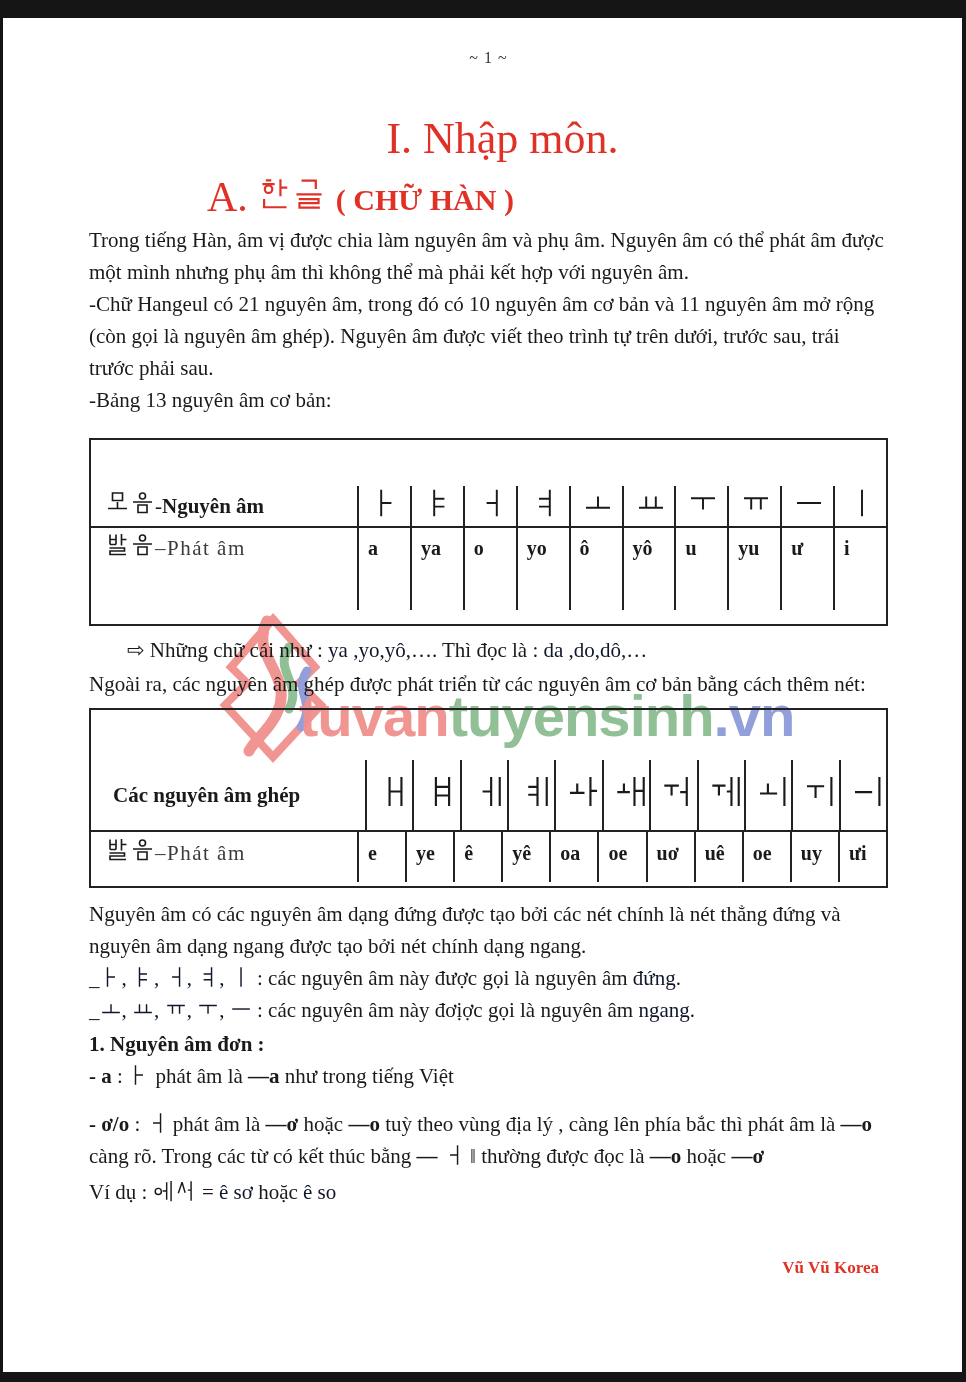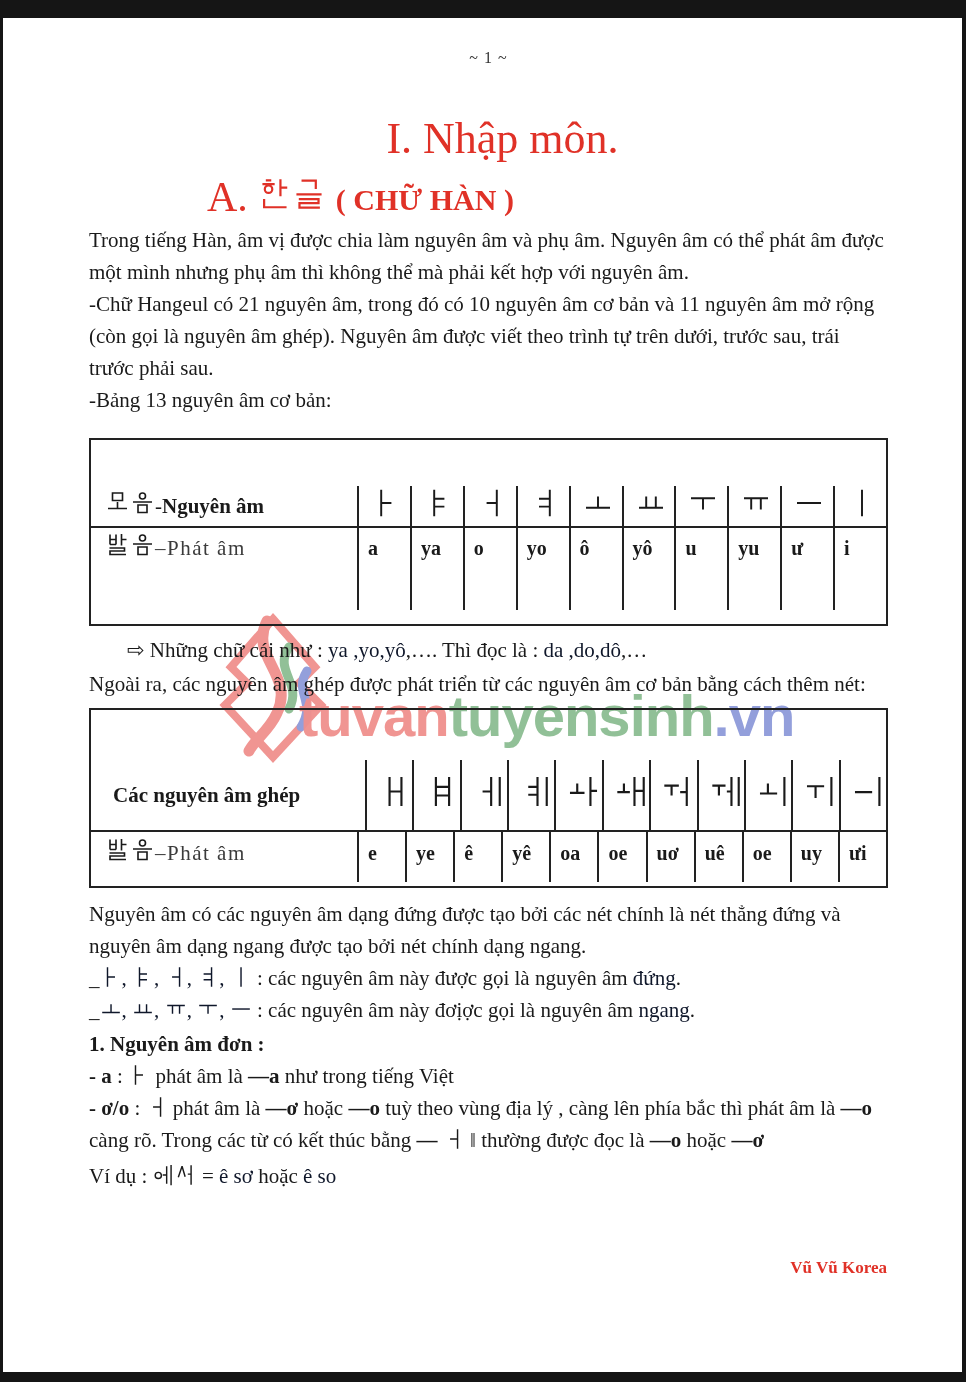--- a/index.html
+++ b/index.html
@@ -48,21 +48,21 @@
   .vt-cell-val{padding-left:9px;font-weight:bold;font-size:20px;}
   .vt-label .kg{height:25px;width:25px;}
   .note-line{margin-top:8px;padding-left:38px;}
   .table2{margin-top:8px;}
   .sect-head{font-weight:bold;margin-top:2px;}
   
   .watermark{position:absolute;z-index:1;left:0;top:0;width:100%;height:100%;pointer-events:none;}
   .wm-logo{position:absolute;left:200px;top:592px;width:140px;height:156px;opacity:.95;}
   .wm-text{position:absolute;left:296px;top:664px;font-family:"Liberation Sans",sans-serif;
            font-weight:bold;font-size:58px;letter-spacing:-1px;opacity:.95;white-space:nowrap;text-align:right;}
-  .footer{position:absolute;z-index:3;right:75px;top:1240px;color:#e03127;font-weight:bold;font-size:17px;
+  .footer{position:absolute;z-index:3;right:83px;top:1240px;color:#e03127;font-weight:bold;font-size:17px;
           font-family:"Liberation Serif",serif;}
 </style>
 </head>
 <body>
 
 <div class="frame">
   <div class="page">
 
     <div class="watermark">
       <svg class="wm-logo" viewBox="0 0 140 150">
@@ -324,21 +324,21 @@
             </svg>, <svg viewBox="0 0 100 100" class="kg">
               <path d="M10,34 H90 M50,34 V72"></path>
             </svg>, <svg viewBox="0 0 100 100" class="kg">
               <path d="M10,50 H90"></path>
             </svg></span><span> : các nguyên âm này đơịợc gọi là nguyên âm </span><span class="red">ngang</span><span>.</span></div>
 
       <div class="sect-head">1. Nguyên âm đơn :</div>
       <div class="para" style="margin-top:0"><span class="bold">- a</span><span> :  </span><span class=" glyphrun"><svg viewBox="0 0 100 100" class="kg">
               <path d="M34,6 V94 M34,50 H68"></path>
             </svg></span><span>  phát âm là </span><span class="bold">—a</span><span>  như trong tiếng Việt</span></div>
-      <div class="para" style="margin-top:0"><span class="bold">- ơ/o</span><span> :  </span><span class=" glyphrun"><svg viewBox="0 0 100 100" class="kg">
+      <div class="para" style="margin-top:16px"><span class="bold">- ơ/o</span><span> :  </span><span class=" glyphrun"><svg viewBox="0 0 100 100" class="kg">
               <path d="M66,6 V94 M32,50 H66"></path>
             </svg></span><span>  phát âm là </span><span class="bold">—ơ</span><span>  hoặc </span><span class="bold">—o</span><span>  tuỳ theo vùng địa lý , càng lên phía bắc thì phát âm là </span><span class="bold">—o</span><span>  càng rõ. Trong các từ có kết thúc bằng </span><span class="bold">— </span><span class=" glyphrun"><svg viewBox="0 0 100 100" class="kg">
               <path d="M66,6 V94 M32,50 H66"></path>
             </svg></span><span> ‖  thường được đọc là </span><span class="bold">—o</span><span> hoặc </span><span class="bold">—ơ</span></div>
       <div class="para" style="margin-top:4px"><span>Ví dụ : </span><span class=" glyphrun"><svg viewBox="0 0 100 100" class="kg">
               <path d="M10,52 a14,14 0 1,0 28,0 a14,14 0 1,0 -28,0 M44,50 H62 M62,10 V90 M82,4 V96"></path>
             </svg><svg viewBox="0 0 100 100" class="kg">
               <path d="M32,10 L15,60 M32,10 L46,58 M58,46 H73 M73,6 V94"></path>
             </svg></span><span> = </span><span class="red">ê sơ</span><span>  hoặc  </span><span class="red">ê so</span></div>
     </div>

